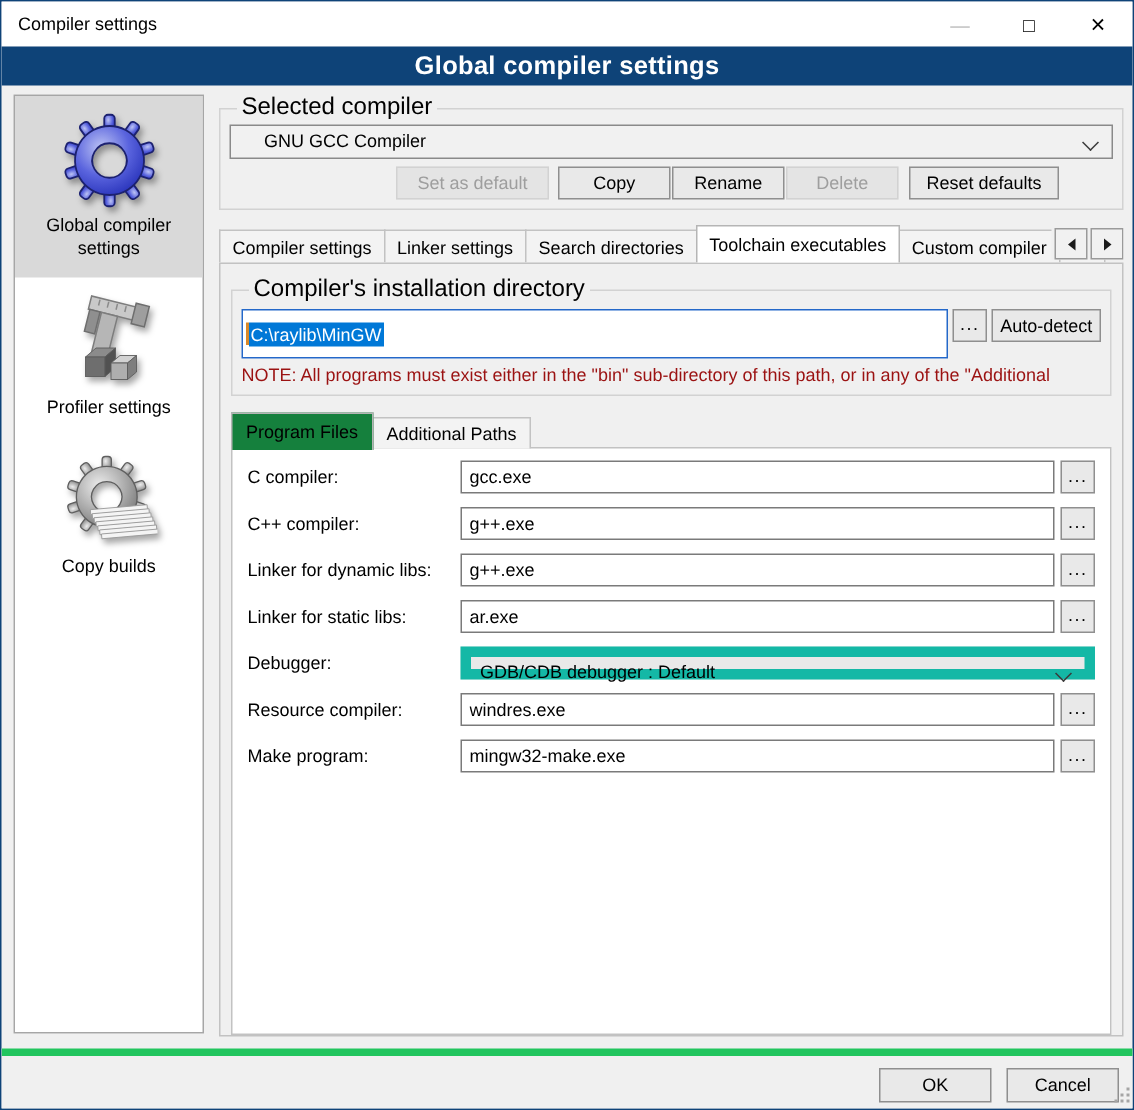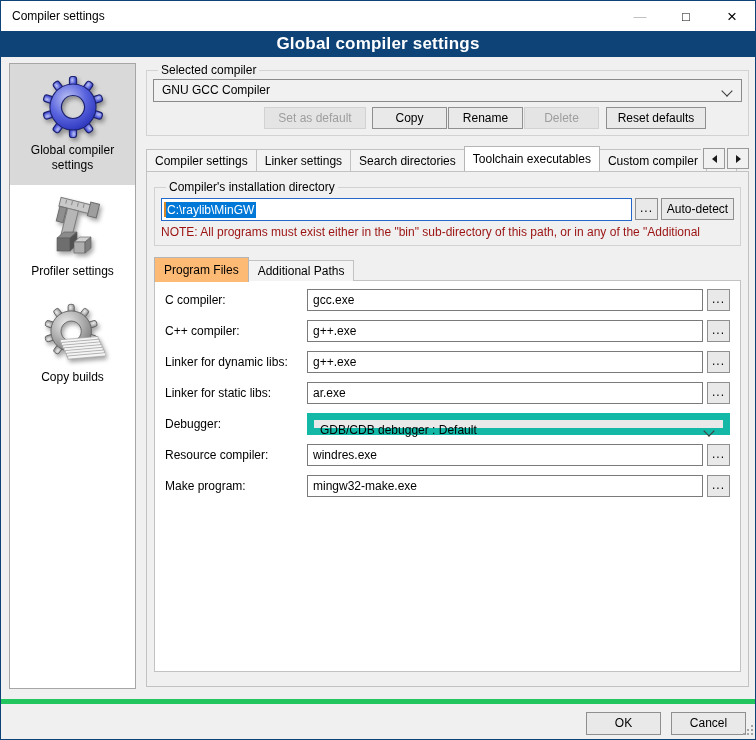--- a/index.html
+++ b/index.html
@@ -23,24 +23,24 @@
   .sidebar{position:absolute;left:8px;top:6px;width:127px;height:626px;background:#fff;
     border:1px solid #a6a6a6;box-sizing:border-box;overflow:hidden;}
   .side-item{text-align:center;padding:9px 4px 12px;cursor:default;}
   .side-item.selected{background:#d9d9d9;}
   .side-icon{width:64px;height:64px;display:block;margin:2px auto 4px;
     filter:drop-shadow(2px 3px 2px rgba(0,0,0,.35));}
   .side-label{line-height:15px;}
   .main{position:absolute;left:145px;top:6px;width:603px;height:626px;}
   
   fieldset.group{border:1px solid #d2d2d2;margin:0;padding:2px 6px 6px;background:transparent;}
-  fieldset.group legend{padding:0 3px;margin-left:5px;font-size:12px;}
+  fieldset.group legend{padding:0 3px;margin-left:5px;font-size:16px;}
   
   .combo{position:relative;border:1px solid #8a8a8a;background:#f1f1f1;height:23px;
-    line-height:21px;padding-left:8px;box-sizing:border-box;cursor:default;}
+    line-height:21px;padding-left:22px;box-sizing:border-box;cursor:default;}
   .chev{position:absolute;right:10px;top:7px;width:7px;height:7px;
     border-right:1.4px solid #3a3a3a;border-bottom:1.4px solid #3a3a3a;transform:rotate(45deg);}
   
   .btn{display:inline-block;height:22px;box-sizing:border-box;border:1px solid #8f8f8f;
     background:#e9e9e9;text-align:center;line-height:20px;font-size:12px;cursor:default;}
   .btn.disabled{border-color:#d2d2d2;background:#e4e4e4;color:#9e9e9e;}
   .btnrow{display:flex;margin:5px 0 0;}
   .b-set{margin-left:111px;width:102px;}
   .b-copy{margin-left:6px;width:75px;}
   .b-rename{margin-left:1px;width:75px;}
@@ -56,33 +56,33 @@
   .tab-build{width:31px;padding:0 0 0 8px;overflow:hidden;}
   .tab-arrows{position:absolute;right:0;bottom:2px;display:flex;gap:2px;z-index:4;
     background:#f0f0f0;padding-left:2px;}
   .arrow-btn{width:22px;height:21px;border:1px solid #9a9a9a;background:#f1f1f1;
     display:flex;align-items:center;justify-content:center;box-sizing:border-box;cursor:default;}
   .tri-l{width:0;height:0;border:4px solid transparent;border-right:5px solid #1a1a1a;margin-left:-4px;}
   .tri-r{width:0;height:0;border:4px solid transparent;border-left:5px solid #1a1a1a;margin-right:-4px;}
   
   .tabpage{border:1px solid #c2c2c2;background:#f0f0f0;height:516px;box-sizing:border-box;
     padding:8px 7px;position:relative;z-index:1;}
-  .pathrow{display:flex;margin-top:2px;height:23px;}
+  .pathrow{display:flex;margin-top:2px;height:33px;}
   .pathbox{flex:1;border:1px solid #2468c9;background:#fff;display:flex;align-items:center;
     padding-left:2px;box-sizing:border-box;}
   .caret{width:2px;height:15px;background:#d8882a;}
   .sel-text{background:#0078d7;color:#fff;padding:1px 2px 1px 1px;}
   .mini-btn{width:23px;margin-left:3px;line-height:18px;letter-spacing:1px;}
   .autodetect{width:73px;margin-left:3px;}
   .note{color:#9b1212;margin-top:4px;white-space:nowrap;overflow:hidden;}
   
   .subtabstrip{display:flex;margin-top:10px;position:relative;z-index:2;align-items:flex-end;height:25px;}
   .subtab{background:#f3f3f3;border:1px solid #c2c2c2;border-bottom:none;height:21px;
     line-height:21px;padding:0 9px;margin-right:-1px;cursor:default;box-sizing:border-box;}
-  .subtab.active{background:#fdba74;height:25px;line-height:24px;margin-bottom:-1px;z-index:3;
+  .subtab.active{background:#15803d;height:25px;line-height:24px;margin-bottom:-1px;z-index:3;
     position:relative;border-color:#b5b5b5;}
   .subpage{background:#fff;border:1px solid #c2c2c2;margin-top:-1px;height:392px;
     box-sizing:border-box;padding:8px 10px;}
   .frow{display:flex;align-items:center;height:22px;margin-bottom:9px;}
   .flabel{width:142px;flex:none;}
   .fctrl{flex:1;display:flex;align-items:center;}
   input.txt{flex:1;height:22px;box-sizing:border-box;border:1px solid #7a7a7a;background:#fff;
     padding:0 5px;font-family:"Liberation Sans",sans-serif;font-size:12px;color:#000;}
   .browse{width:23px;flex:none;margin-left:4px;line-height:18px;letter-spacing:1px;}
   .fselect{flex:1;position:relative;height:22px;box-sizing:border-box;border:7px solid #14b8a6;

